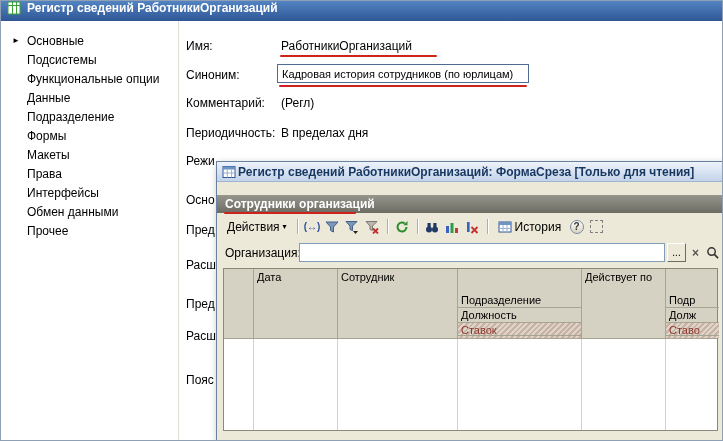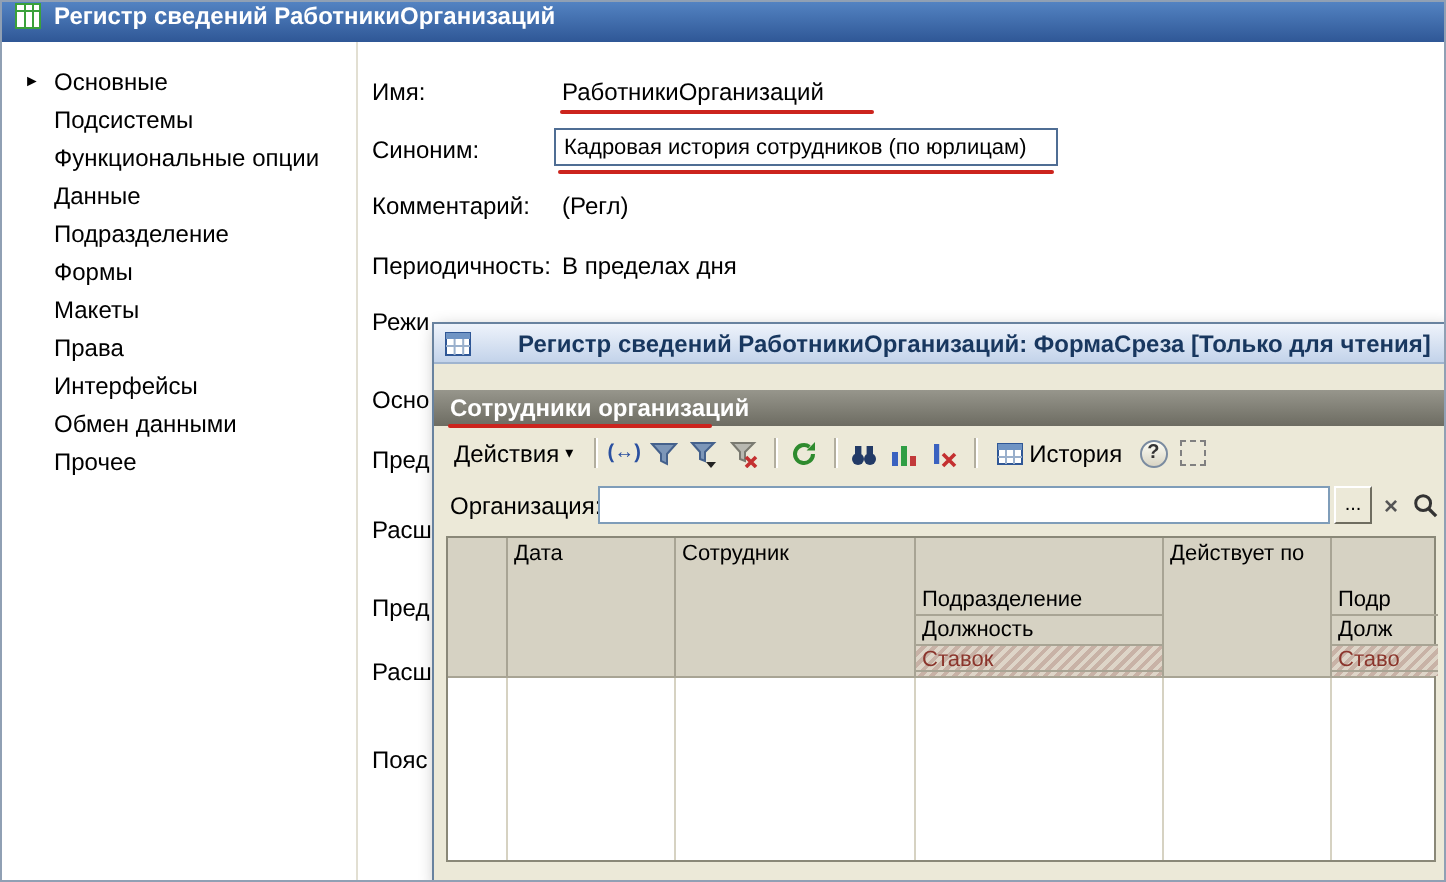--- a/index.html
+++ b/index.html
@@ -21,21 +21,21 @@
   .abs { position:absolute; white-space:nowrap; }
   .annot { position:absolute; height:2px; background:#cc241d; border-radius:1px; }
   .syn-box { position:absolute; height:19px; border:1px solid #4f6d94; background:#fff;
     display:flex; align-items:center; padding:0 4px; white-space:nowrap; }
 
   
   .dialog { position:absolute; left:215px; top:160px; width:508px; height:281px;
     background:#ece9d8; border:1px solid #68829f; box-shadow:2px 3px 8px rgba(0,0,0,.3); }
   .dlg-title { height:20px; background:linear-gradient(180deg,#eef3fb,#c3d3ea);
     border-bottom:1px solid #9fb4cf; color:#18375f; font-weight:bold;
-    display:flex; align-items:center; gap:23px; padding:0 5px; white-space:nowrap; overflow:hidden; }
+    display:flex; align-items:center; gap:2px; padding:0 5px; white-space:nowrap; overflow:hidden; }
   .caption { position:absolute; left:0; right:0; top:33px; height:18px;
     background:linear-gradient(180deg,#97968c,#6d6c62); color:#fff; font-weight:bold;
     display:flex; align-items:center; padding-left:8px; }
   .toolbar { position:absolute; left:2px; right:2px; top:53px; height:23px;
     display:flex; align-items:center; gap:3px; padding-left:4px; }
   .tb-btn { display:flex; align-items:center; gap:3px; padding:2px 4px; cursor:default; }
   .tb-sep { width:1px; height:15px; background:#b2ae9e; box-shadow:1px 0 0 #fff; margin:0 3px; flex:0 0 auto; }
   .tb-icon { width:17px; height:17px; display:flex; align-items:center; justify-content:center; flex:0 0 auto; }
   .help-badge { width:14px; height:14px; border-radius:50%; border:1px solid #7a8ba0;
     background:linear-gradient(#fdfdf5,#d8d4c4); color:#333; font-size:10px; font-weight:bold;

